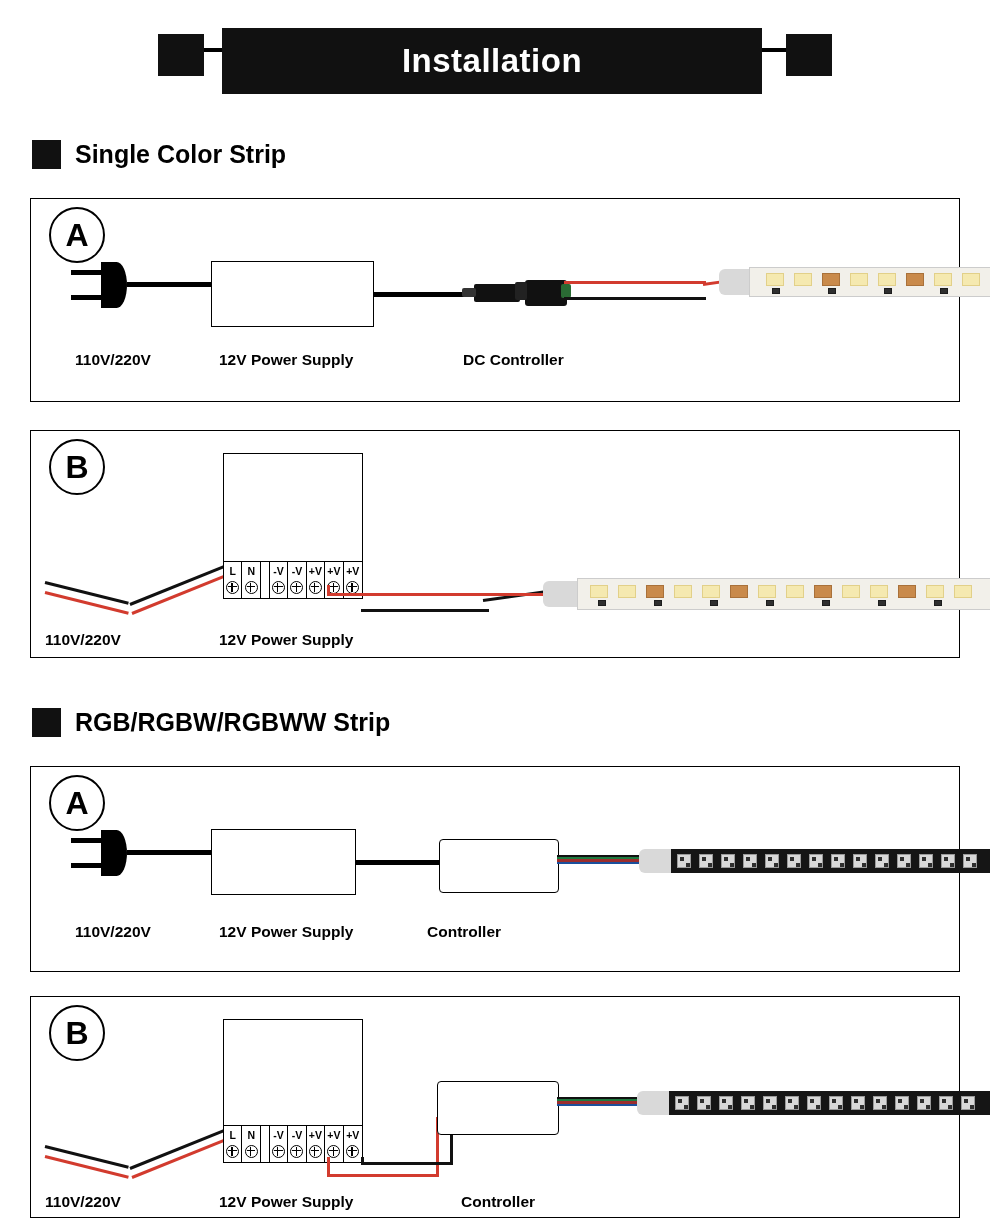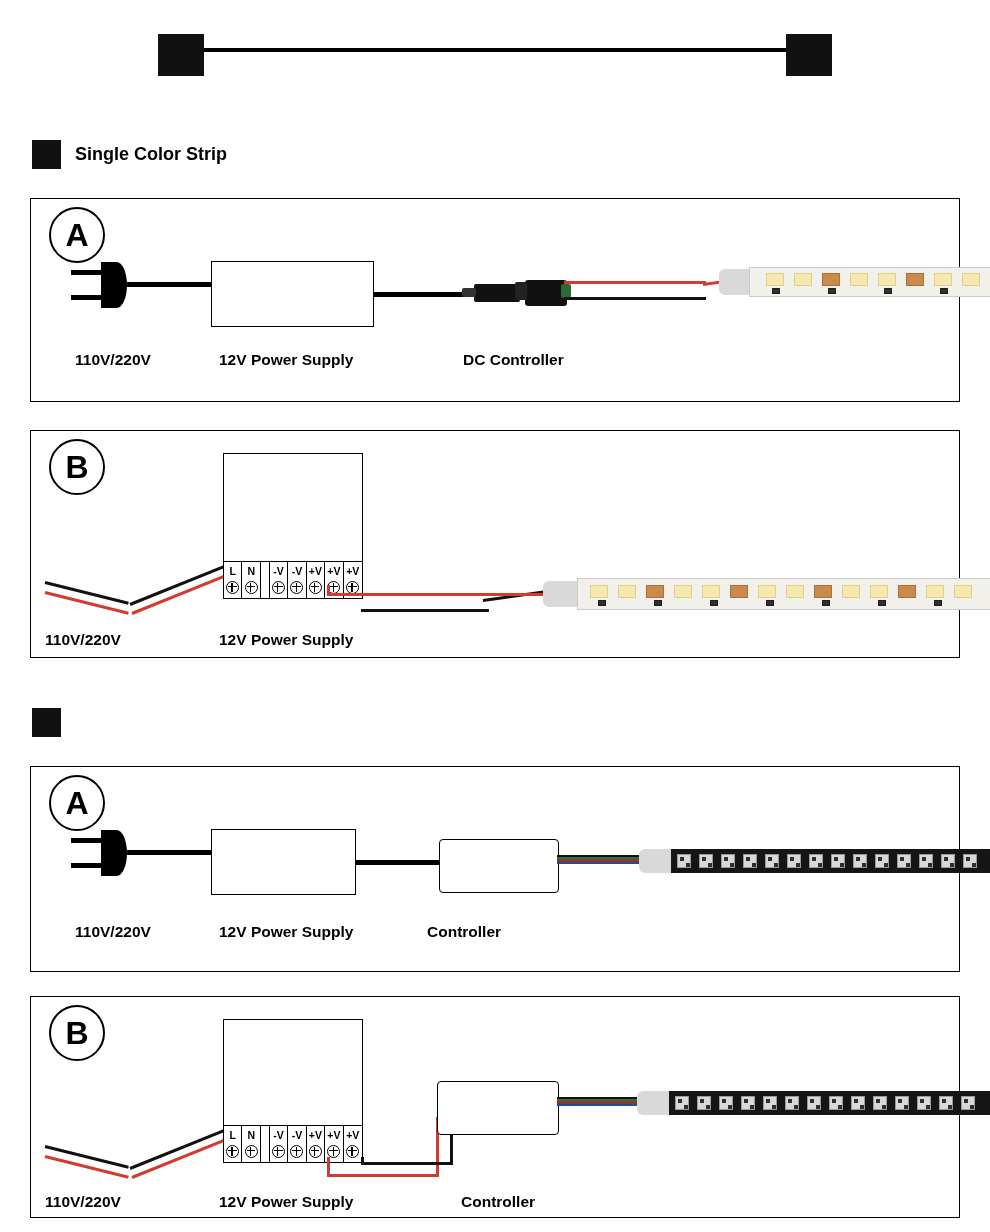--- a/index.html
+++ b/index.html
@@ -58,21 +58,21 @@
     display: flex;
     align-items: center;
     gap: 14px;
   }
   .section-head .sq {
     width: 29px; height: 29px;
     background: #111;
     display: inline-block;
   }
   .section-head .txt {
-    font-size: 18px;
+    font-size: 25px;
     font-weight: bold;
     letter-spacing: 0px;
   }
 
   
   .panel {
     position: absolute;
     border: 1.5px solid #000;
     box-sizing: border-box;
     background: #fff;
@@ -278,20 +278,23 @@
   .redwire { position: absolute; background: #d23b2e; }
   .blackwire { position: absolute; background: #111; }
 </style>
 </head>
 <body>
 
 <div class="banner">
   <div class="banner-bar"></div>
   <div class="banner-cap left"></div>
   <div class="banner-cap right"></div>
+  <div class="banner-plate">
+    <span>Installation</span>
+  </div>
 </div>
 
 <div class="section-head" style="left:32px; top:140px;">
   <span class="sq"></span>
   <span class="txt">Single Color Strip</span>
 </div>
 
 <div class="panel" style="left:30px; top:198px; width:930px; height:204px;">
 
   <div class="badge">A</div>
@@ -419,20 +422,21 @@
       <div class="led dark" style="left:356px; top:21px; width:8px; height:6px;"></div>
     </div>
   </div>
 
   <div class="caption" style="left:14px; top:200px;">110V/220V</div>
   <div class="caption" style="left:188px; top:200px;">12V Power Supply</div>
 </div>
 
 <div class="section-head" style="left:32px; top:708px;">
   <span class="sq"></span>
+  <span class="txt">RGB/RGBW/RGBWW Strip</span>
 </div>
 
 <div class="panel" style="left:30px; top:766px; width:930px; height:206px;">
 
   <div class="badge">A</div>
 
   <div class="plug" style="left:40px; top:63px; width:58px; height:46px;">
     <div class="prong p1"></div>
     <div class="prong p2"></div>
     <div class="body"></div>

